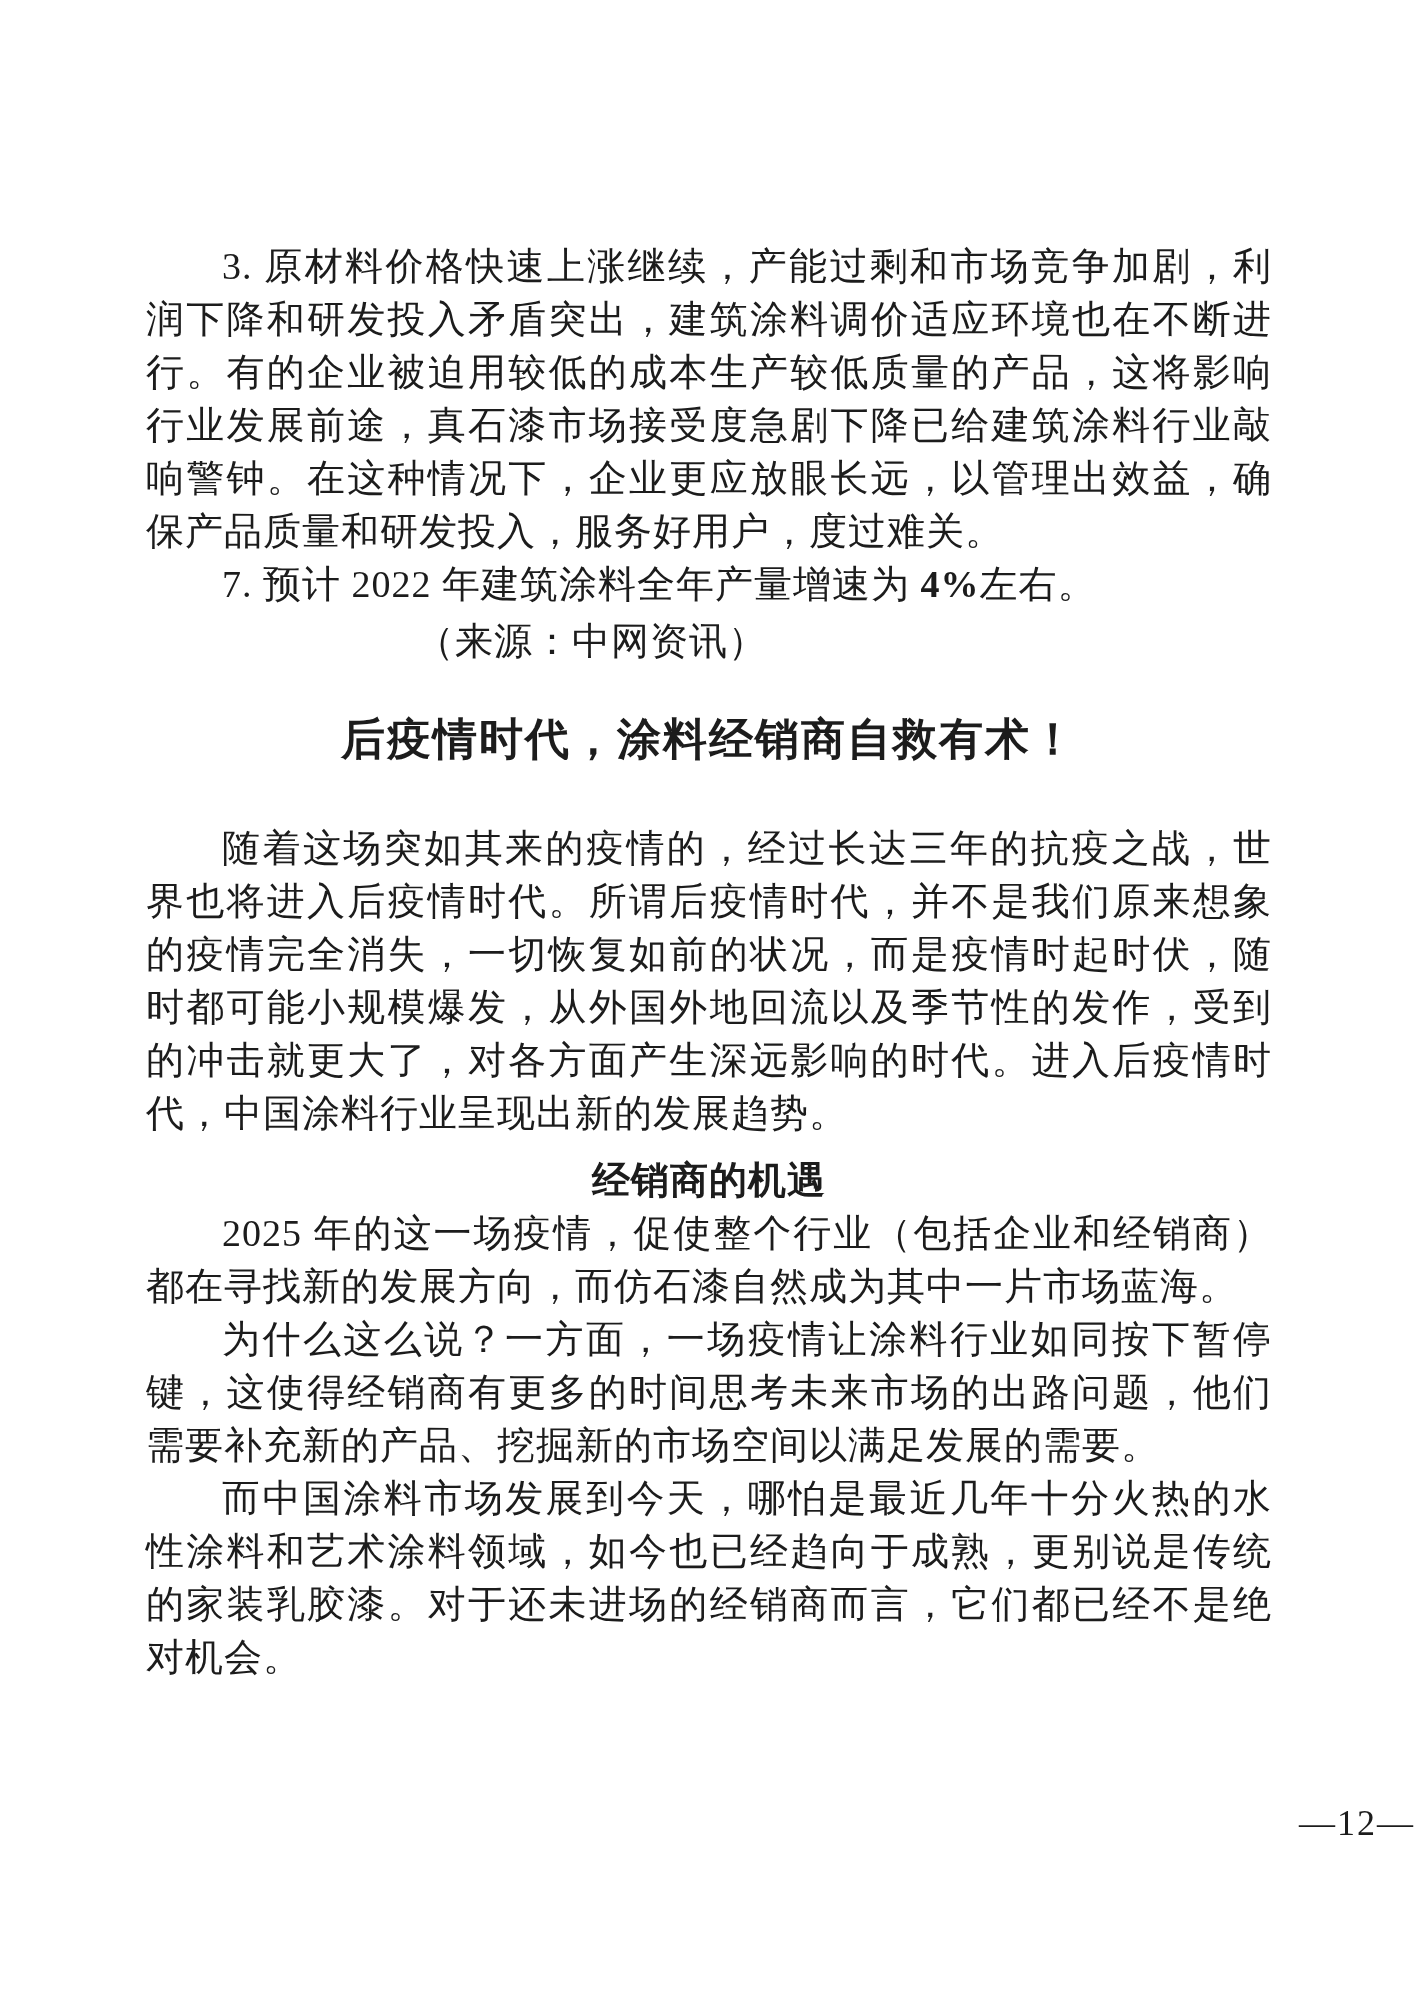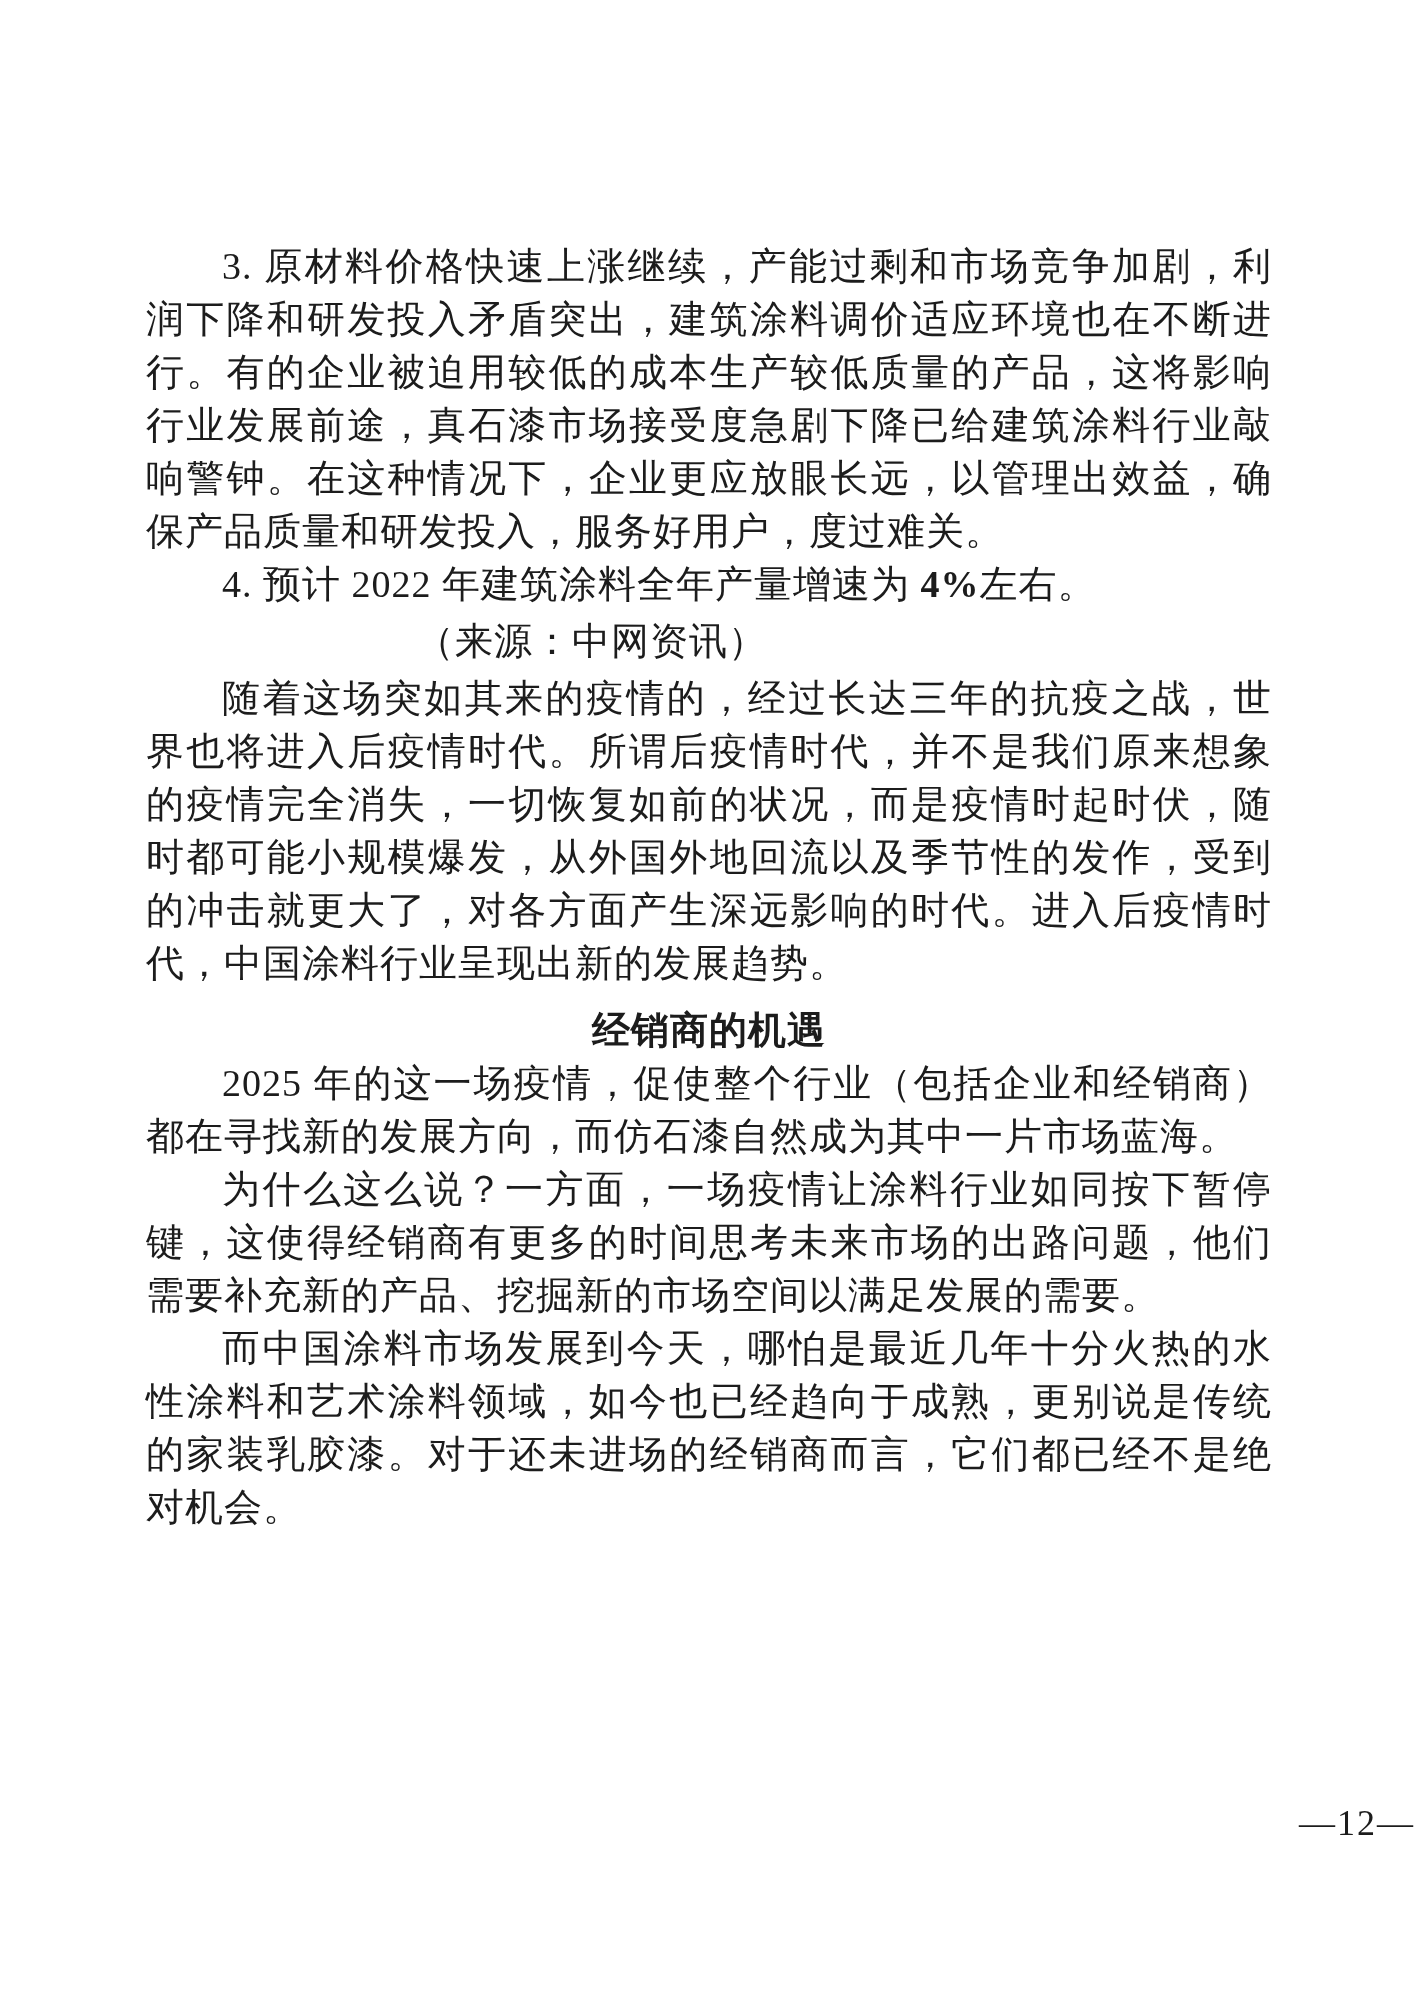--- a/index.html
+++ b/index.html
@@ -65,24 +65,25 @@
   }
 </style>
 </head>
 <body>
 
 <div class="page">
   <div class="content">
 
     <p class="body-para">3. 原材料价格快速上涨继续，产能过剩和市场竞争加剧，利润下降和研发投入矛盾突出，建筑涂料调价适应环境也在不断进行。有的企业被迫用较低的成本生产较低质量的产品，这将影响行业发展前途，真石漆市场接受度急剧下降已给建筑涂料行业敲响警钟。在这种情况下，企业更应放眼长远，以管理出效益，确保产品质量和研发投入，服务好用户，度过难关。</p>
 
-    <p class="body-para"><span>4. 预计 2022 年建筑涂料全年产量增速为 </span><b>4%</b><span>左右。</span></p>
+    <p class="body-para"><span>7. 预计 2022 年建筑涂料全年产量增速为 </span><b>4%</b><span>左右。</span></p>
 
     <p class="source-line">（来源：中网资讯）</p>
 
+    <h1 class="article-title">后疫情时代，涂料经销商自救有术！</h1>
 
 
     <p class="body-para">随着这场突如其来的疫情的，经过长达三年的抗疫之战，世界也将进入后疫情时代。所谓后疫情时代，并不是我们原来想象的疫情完全消失，一切恢复如前的状况，而是疫情时起时伏，随时都可能小规模爆发，从外国外地回流以及季节性的发作，受到的冲击就更大了，对各方面产生深远影响的时代。进入后疫情时代，中国涂料行业呈现出新的发展趋势。</p>
 
     <h2 class="subheading">经销商的机遇</h2>
 
     <p class="body-para">2025 年的这一场疫情，促使整个行业（包括企业和经销商）都在寻找新的发展方向，而仿石漆自然成为其中一片市场蓝海。</p>
 
     <p class="body-para">为什么这么说？一方面，一场疫情让涂料行业如同按下暂停键，这使得经销商有更多的时间思考未来市场的出路问题，他们需要补充新的产品、挖掘新的市场空间以满足发展的需要。</p>
 

